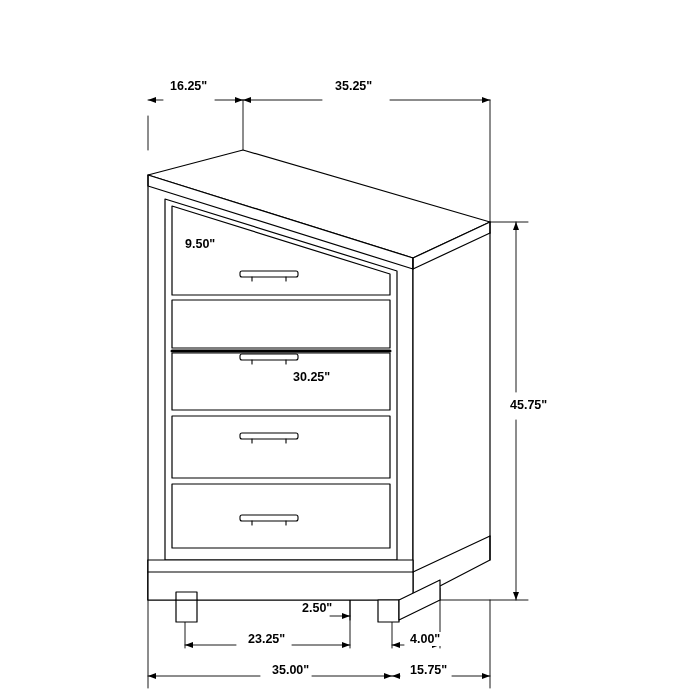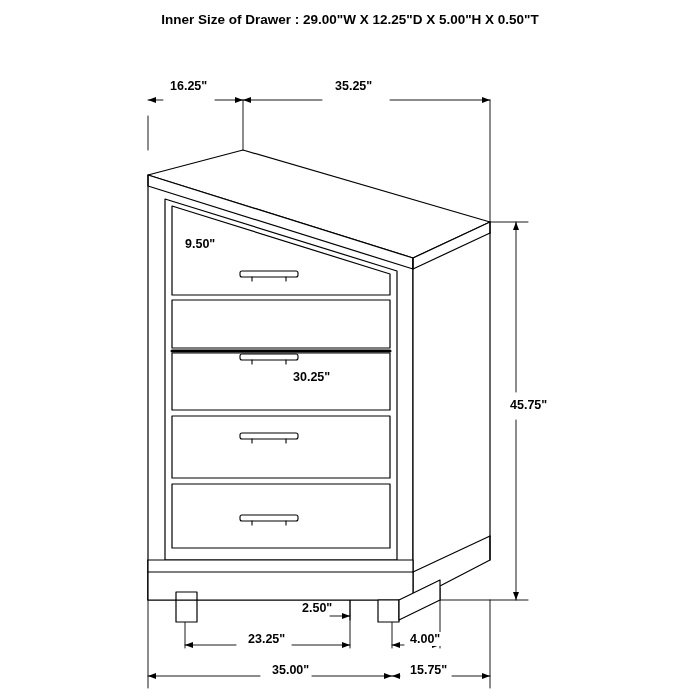--- a/index.html
+++ b/index.html
@@ -30,21 +30,20 @@
     background:#fff;
     padding:0 2px;
     line-height:14px;
   }
 </style>
 </head>
 <body>
 
 <div id="stage">
 
-  <div class="title">Inner Size of Drawer : 29.00"W X 12.25"D X 5.00"H X 0.50"T</div>
 
   <svg viewBox="0 0 700 700" xmlns="http://www.w3.org/2000/svg">
     <g fill="none" stroke="#000" stroke-width="1.2" stroke-linejoin="round" stroke-linecap="round">
 
       <g stroke-width="0.9">
 
         <line x1="148" y1="116" x2="148" y2="150"></line>
         <line x1="243" y1="100" x2="243" y2="175"></line>
         <line x1="490" y1="100" x2="490" y2="222"></line>
 

